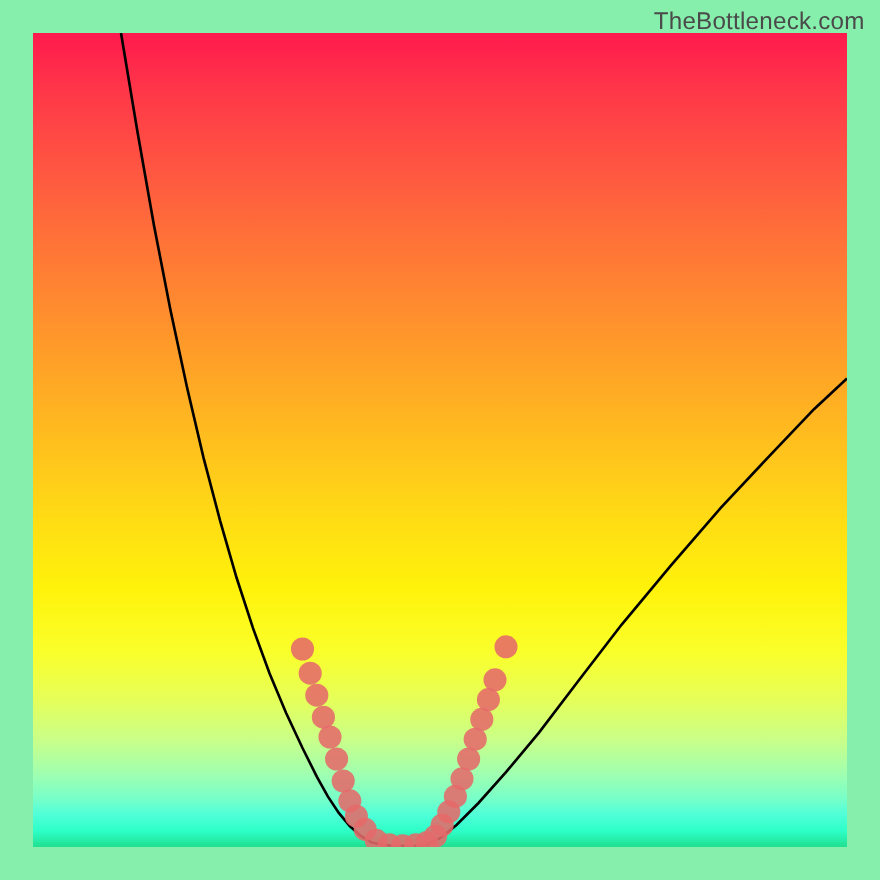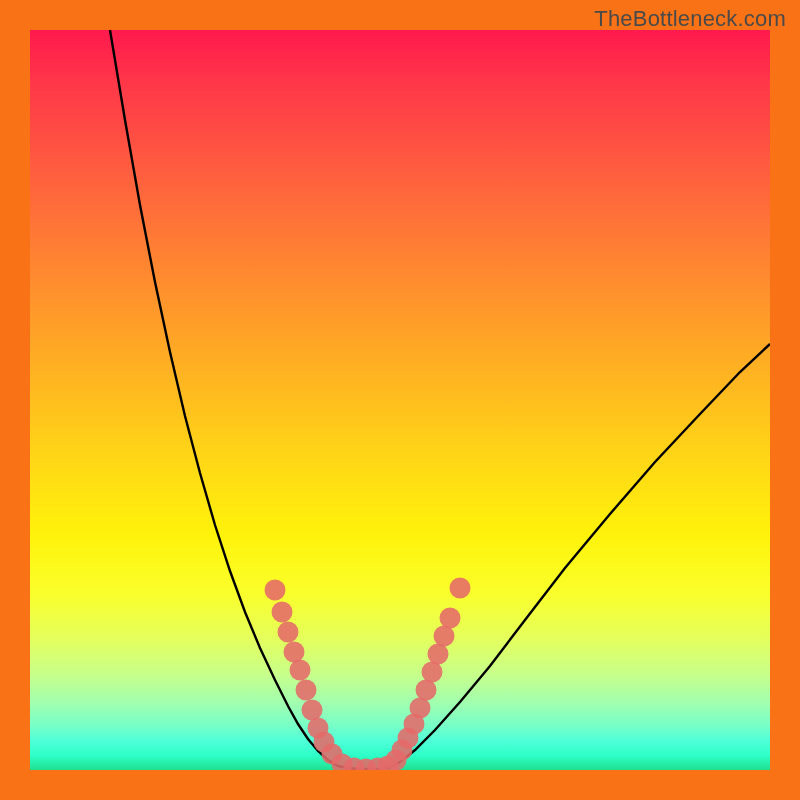--- a/index.html
+++ b/index.html
@@ -8,21 +8,21 @@
     width: 800px;
     height: 800px;
     overflow: hidden;
     background: #000;
     font-family: Arial, Helvetica, sans-serif;
   }
   .frame {
     position: absolute;
     left: 0; top: 0;
     width: 800px; height: 800px;
-    background: #f97316;
+    background: #86efac;
   }
   .plot {
     position: absolute;
     left: 30px;
     top: 30px;
     width: 740px;
     height: 740px;
     overflow: hidden;
   }
   .gradient {

